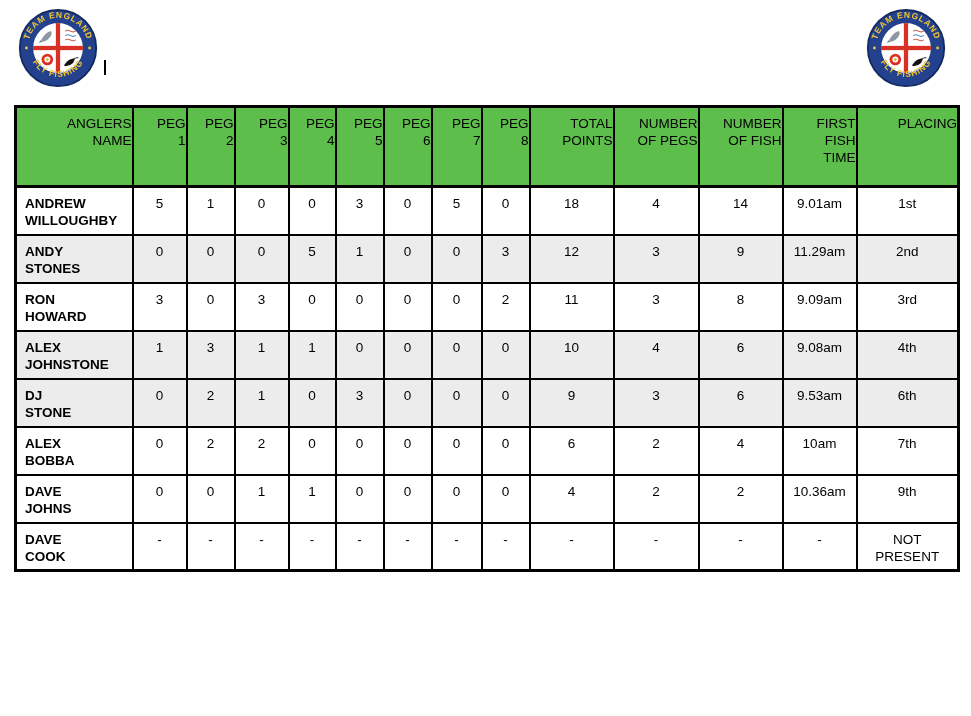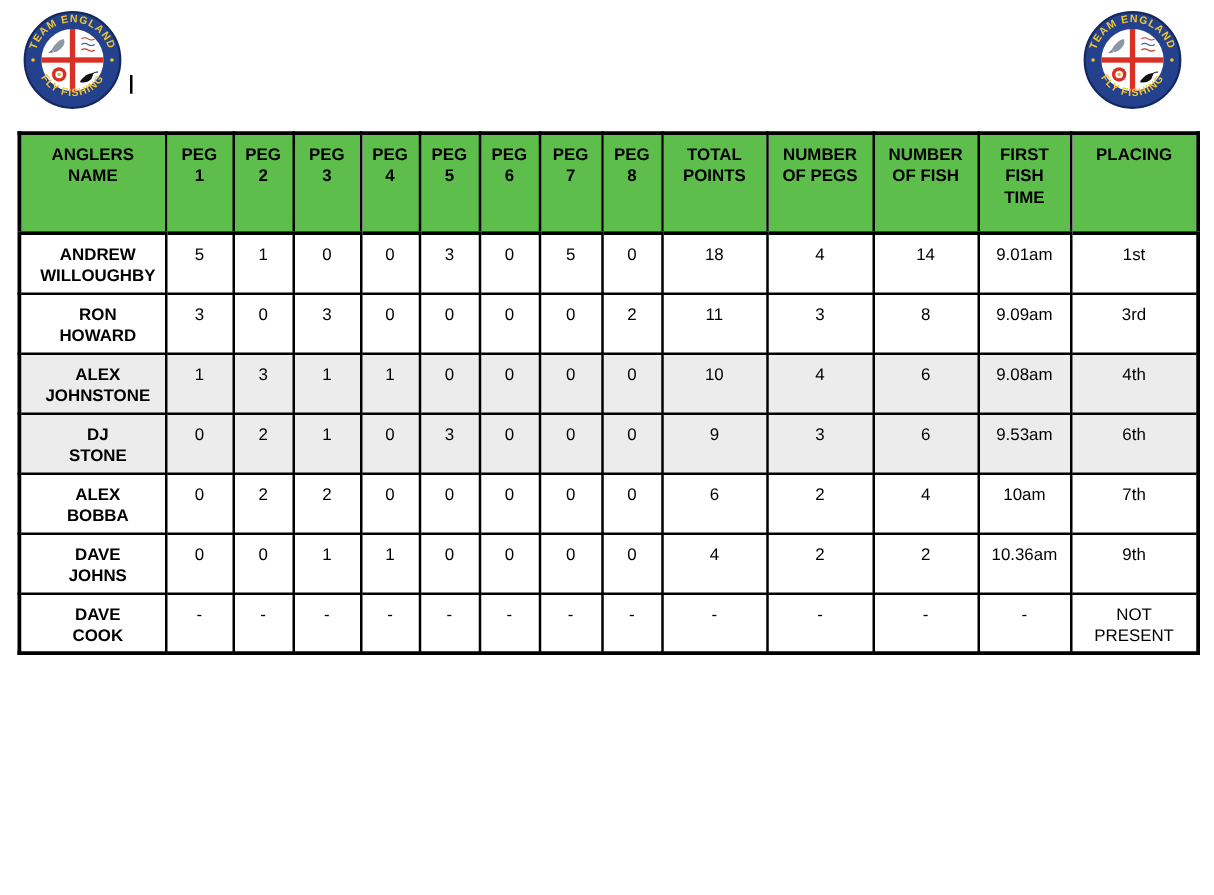--- a/index.html
+++ b/index.html
@@ -42,38 +42,38 @@
     font-size:13.5px;color:#000;
   }
   table.results th, table.results td{
     border:2px solid var(--border-color);
     vertical-align:top;
     white-space:pre-line;
     overflow:hidden;
   }
   table.results thead th{
     background:var(--header-green);
-    font-weight:bold;
-    text-align:center;
+    font-weight:normal;
+    text-align:right;
     height:80px;
     padding-top:7px;
     line-height:17px;
     border-bottom:3px solid var(--border-color);
   }
   table.results tbody td{
     height:48px;
     padding-top:7px;
     text-align:center;
     line-height:17px;
     background:#ffffff;
   }
   table.results tbody tr.alt td{background:var(--row-alt);}
   table.results tbody td.name-cell{
     font-weight:bold;
-    text-align:center;
+    text-align:left;
     padding-left:8px;
   }
   .logo text{
     font-family:"Liberation Sans",sans-serif;
     font-weight:bold;
     fill:var(--logo-gold);
   }
 </style>
 </head>
 <body>
@@ -223,20 +223,37 @@
           <td>3</td>
           <td>0</td>
           <td>5</td>
           <td>0</td>
           <td>18</td>
           <td>4</td>
           <td>14</td>
           <td>9.01am</td>
           <td>1st</td>
         </tr>
+        <tr class="alt">
+          <td class="name-cell">ANDY
+STONES</td>
+          <td>0</td>
+          <td>0</td>
+          <td>0</td>
+          <td>5</td>
+          <td>1</td>
+          <td>0</td>
+          <td>0</td>
+          <td>3</td>
+          <td>12</td>
+          <td>3</td>
+          <td>9</td>
+          <td>11.29am</td>
+          <td>2nd</td>
+        </tr>
         <tr>
           <td class="name-cell">RON
 HOWARD</td>
           <td>3</td>
           <td>0</td>
           <td>3</td>
           <td>0</td>
           <td>0</td>
           <td>0</td>
           <td>0</td>

